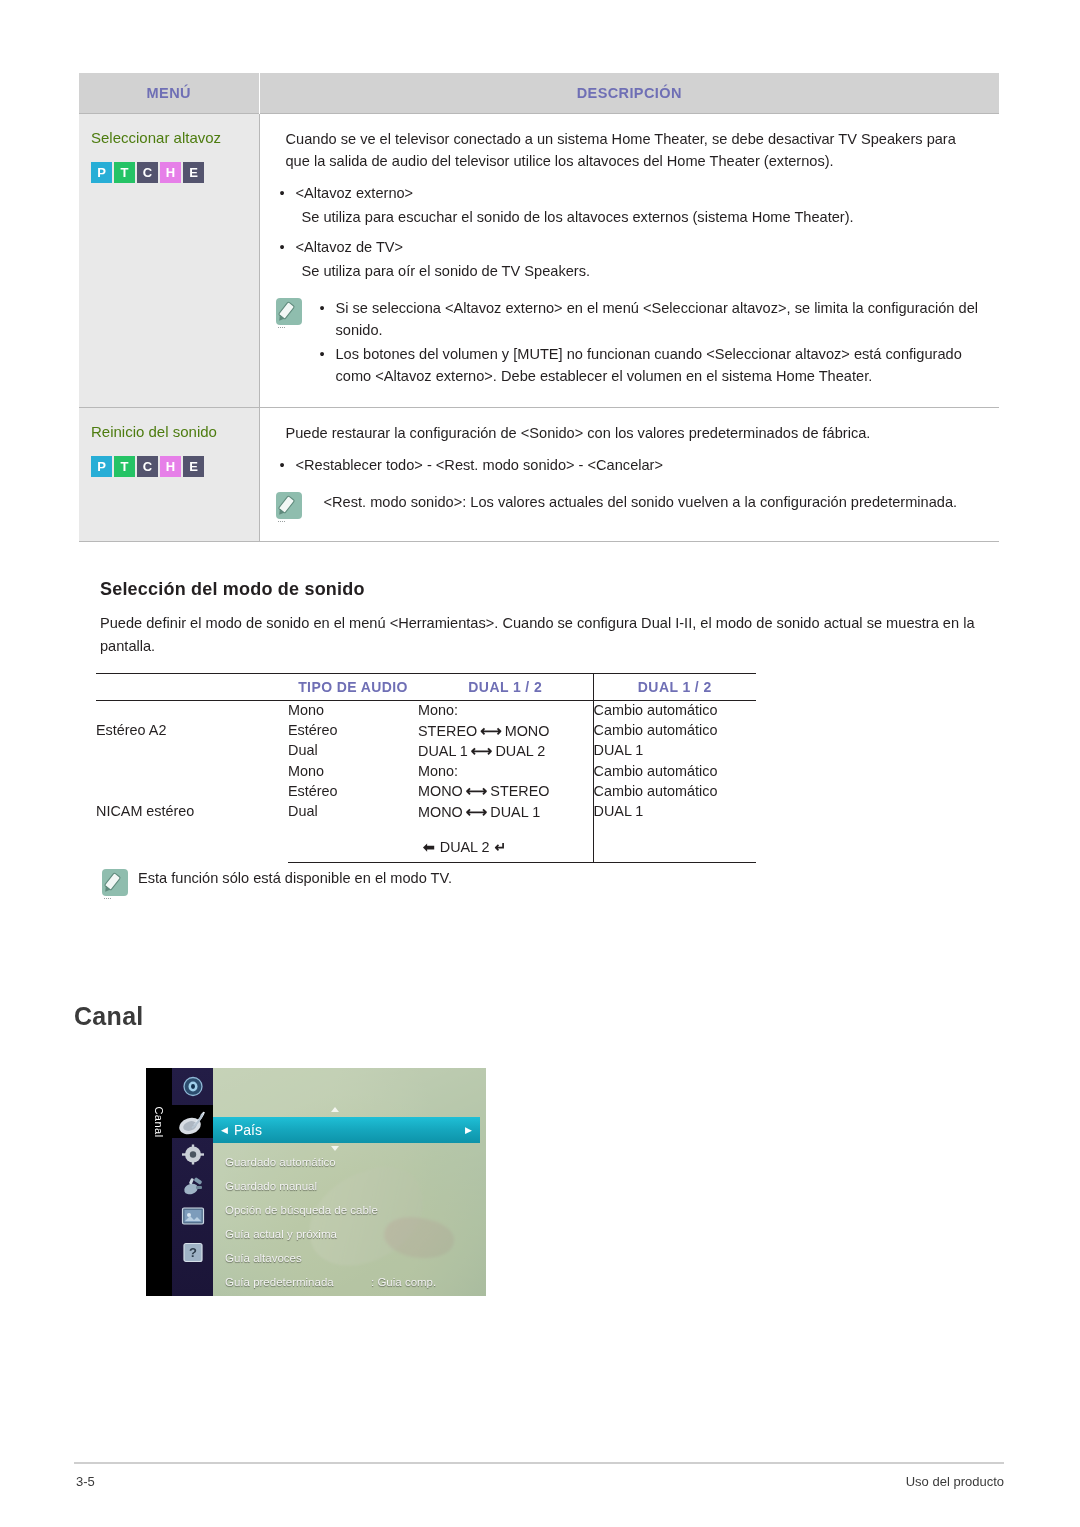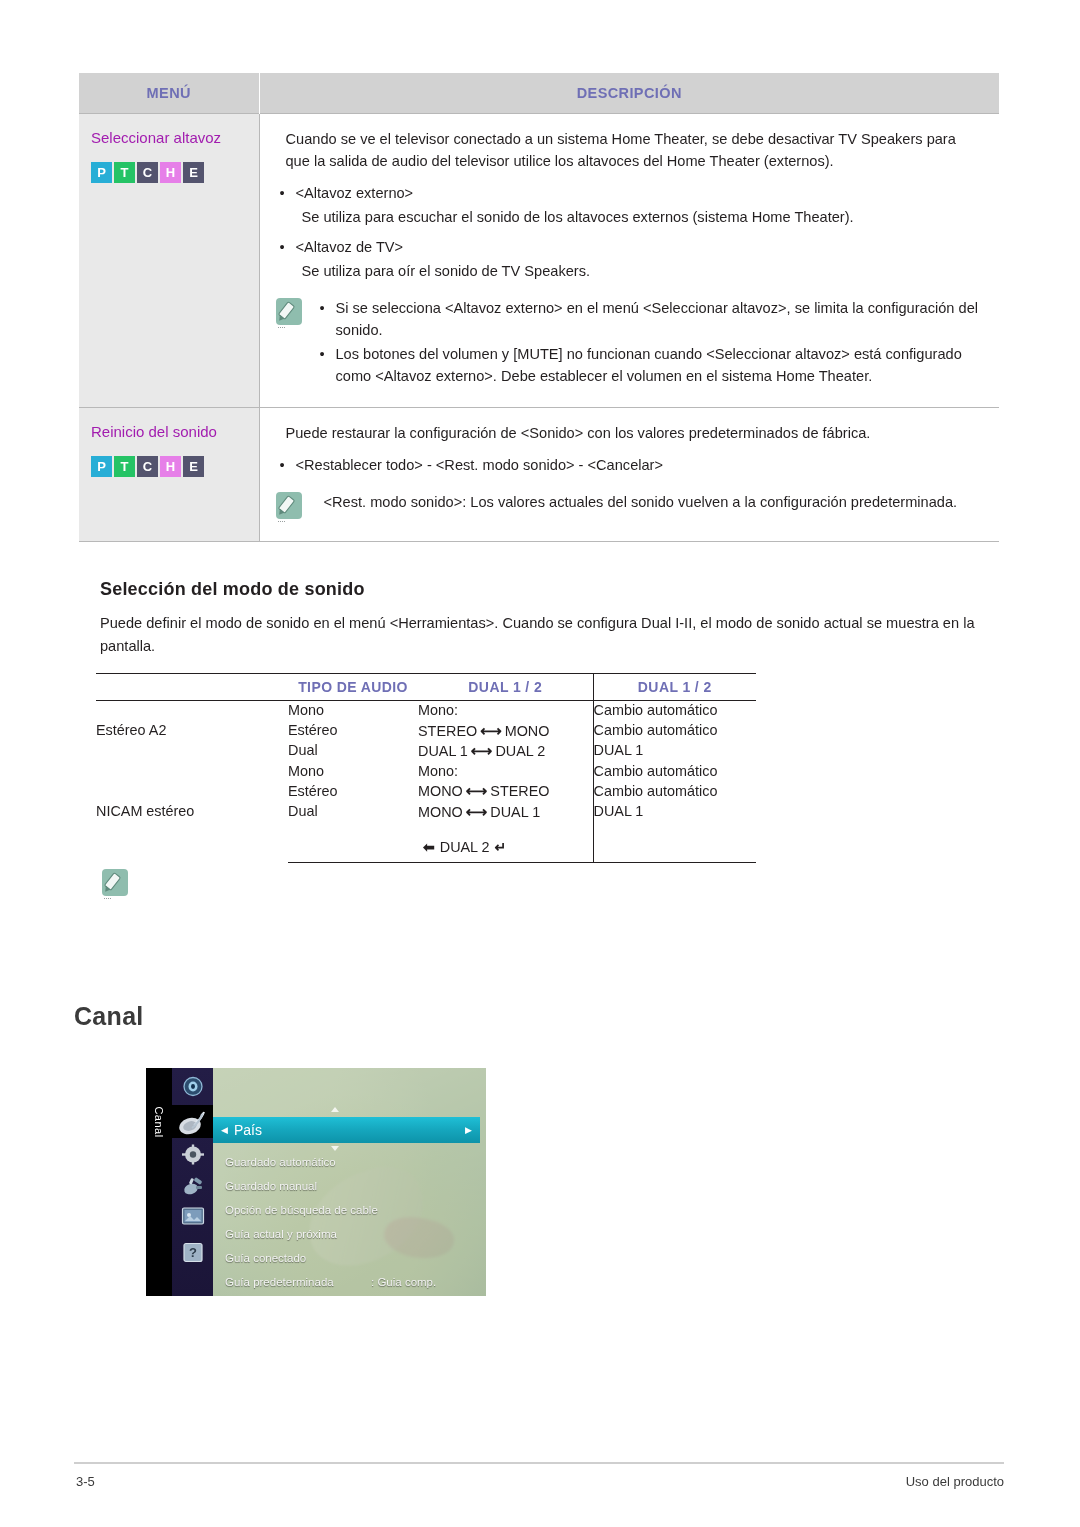--- a/index.html
+++ b/index.html
@@ -48,21 +48,21 @@
     background: #e9e9e9;
     border-right: 1px solid #b8b8b8;
     padding: 14px 0 20px 12px;
   }
   .menu-table tbody td.cell-desc {
     background: #ffffff;
     padding: 14px 16px 18px 14px;
   }
   .menu-label {
     font-size: 15px;
-    color: #a21caf;
+    color: #4d7c0f;
     line-height: 1.35;
   }
 
   
   .badges { margin-top: 14px; display: flex; gap: 2px; }
   .badge {
     width: 21px; height: 21px;
     display: flex; align-items: center; justify-content: center;
     font-size: 13px; font-weight: bold;
     color: #ffffff;
@@ -548,20 +548,21 @@
   </tbody>
 </table>
 
 <div class="audio-notes">
   <div class="note-icon">
     <span class="sq"></span>
       <span class="pen"></span>
       <span class="tail"></span>
   </div>
   <div class="note-body">
+    <p>Esta función sólo está disponible en el modo TV.</p>
   </div>
 </div>
 
 <div class="canal-heading">Canal</div>
 
 <div class="tv-shot">
   <div class="tv-bg">
     <span class="leaf"></span>
       <span class="leaf2"></span>
   </div>
@@ -624,21 +625,21 @@
       <span class="lchev">◀</span>
       <span class="lbl">País</span>
       <span class="rchev">▶</span>
     </div>
     <span class="tv-dn-tri"></span>
 
     <div class="tv-item" style="top:88px">Guardado automático</div>
     <div class="tv-item" style="top:112px">Guardado manual</div>
     <div class="tv-item" style="top:136px">Opción de búsqueda de cable</div>
     <div class="tv-item" style="top:160px">Guía actual y próxima</div>
-    <div class="tv-item" style="top:184px">Guía conectado</div>
+    <div class="tv-item" style="top:184px">Guía altavoces</div>
     <div class="tv-item" style="top:208px">
       <span>Guía predeterminada</span>
       <span class="val">: Guia comp.</span>
     </div>
   </div>
 </div>
 
 <div class="footer-rule"></div>
 <div class="footer-left">3-5</div>
 <div class="footer-right">Uso del producto</div>

